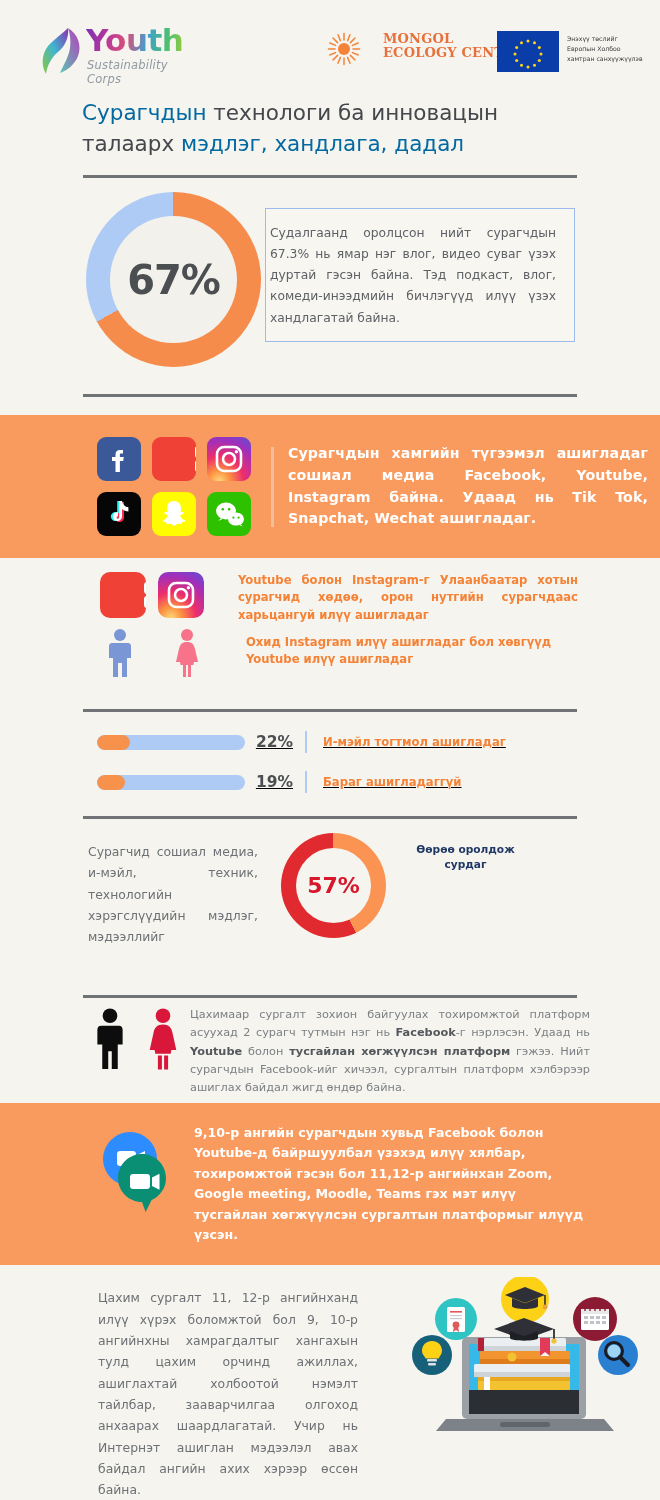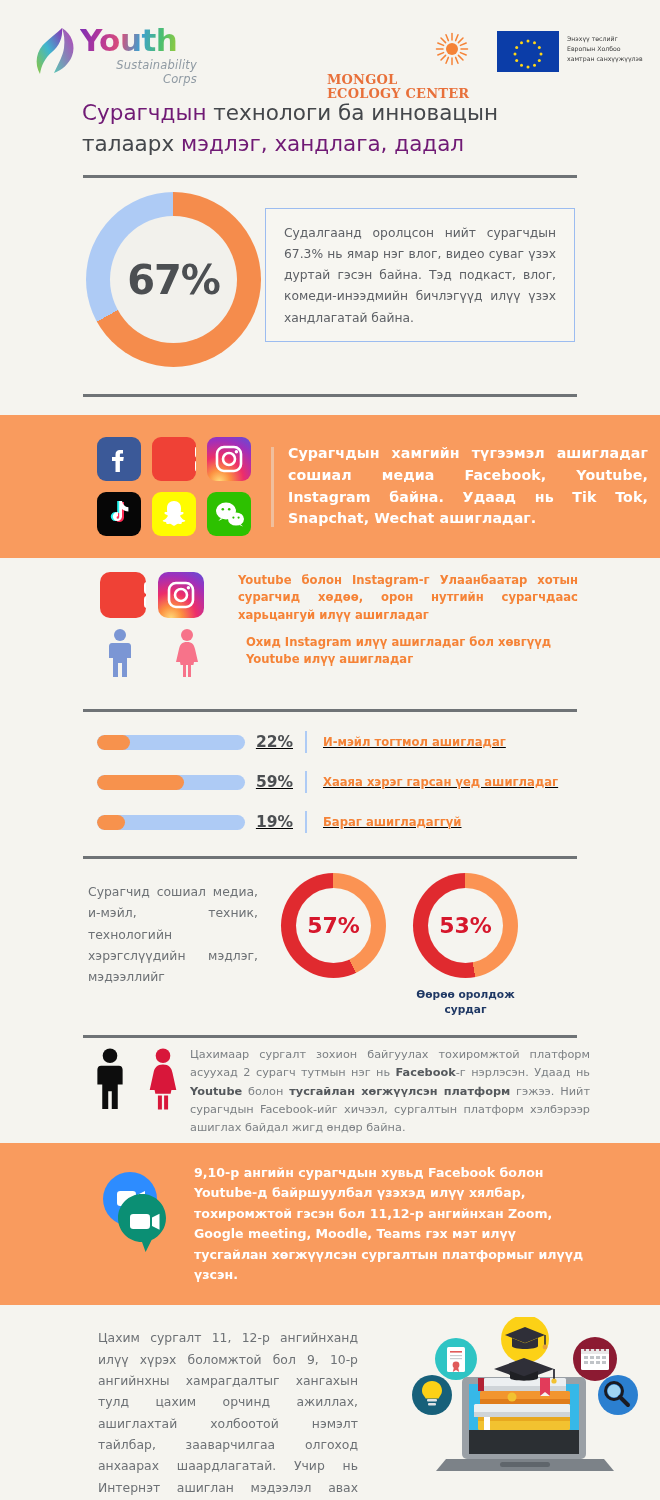--- a/index.html
+++ b/index.html
@@ -7,51 +7,51 @@
     width: 660px; height: 1500px;
     background: #f5f4ef;
     font-family: "DejaVu Sans", "Liberation Sans", sans-serif;
     overflow: hidden;
     position: relative;
   }
   .page { width: 660px; height: 1500px; position: relative; background: #f5f4ef; }
 
   
   .header { height: 92px; position: relative; }
-  .logo-youth { position: absolute; left: 32px; top: 24px; width: 165px; height: 56px; text-align: right; }
+  .logo-youth { position: absolute; left: 38px; top: 24px; width: 165px; height: 56px; }
   .yt-mark { position: absolute; left: 0; top: 2px; width: 46px; height: 50px; }
   .yt-word { position: absolute; left: 48px; top: -2px; font-size: 31px; font-weight: bold; letter-spacing: -0.5px;
     background: linear-gradient(100deg,#7b2fb5 0%, #b4379a 22%, #d94f7a 42%, #3ea0cf 62%, #4cbf6f 82%, #9ccc3a 100%);
     -webkit-background-clip: text; background-clip: text; color: transparent; }
   .yt-sub { position: absolute; left: 49px; top: 34px; font-size: 11.5px; font-style: italic; color: #8f9aa3; letter-spacing: .2px;}
 
-  .logo-mec { position: absolute; left: 327px; top: 32px; display: flex; align-items: flex-end; gap: 7px; flex-direction: column; }
+  .logo-mec { position: absolute; left: 327px; top: 32px; display: flex; align-items: flex-start; gap: 22px; }
   .sun-icon { width: 34px; height: 34px; position: relative; }
   .mec-text { line-height: 1.08; }
   .mec-text div { font-family: "DejaVu Serif","Liberation Serif",serif; font-weight: bold; color: #e8703a; font-size: 13px; letter-spacing: .2px;}
 
   .logo-eu { position: absolute; left: 497px; top: 31px; display:flex; gap: 8px; align-items: flex-start;}
   .eu-flag { width: 62px; height: 41px; background: #0b3da8; position: relative; }
   .eu-text { font-size: 6.2px; color: #3b3b3b; line-height: 1.65; padding-top: 3px; white-space: nowrap; }
 
   
   .title { margin: 6px 0 0 82px; width: 500px; font-size: 21.5px; line-height: 1.42; color: #44474b; font-weight: 400;}
-  .title .hl { color: #701a75; }
+  .title .hl { color: #0369a1; }
   .rule { height: 3px; background: #6f7376; margin: 16px auto 0; width: 494px; }
 
   
   .sec1 { position: relative; height: 200px; padding-top: 18px; }
   .donut-wrap { position: absolute; left: 86px; top: 14px; width: 175px; height: 175px;}
   .donut-main { width: 175px; height: 175px; border-radius: 50%;
       background: conic-gradient(#f58c4c 0deg 241.2deg, #aecbf5 241.2deg 360deg);
       display:flex; align-items:center; justify-content:center; }
   .donut-main::after { content:""; position:absolute; left:24px; top:24px; width:127px; height:127px; border-radius:50%; background:#f2f1ec;}
   .donut-label { position: relative; z-index: 2; font-size: 40px; font-weight: bold; color: #4c4f52; letter-spacing: -1px;}
   .callout { position: absolute; left: 265px; top: 30px; width: 310px; min-height: 132px;
-     border: 1.6px solid #9cbcf0; background: #f7f6f1; padding: 14px 18px 12px 18px;}
+     border: 1.6px solid #9cbcf0; background: #f7f6f1; padding: 14px 18px 12px 4px;}
   .callout p { font-size: 12.3px; line-height: 1.72; color: #5e6166; text-align: justify; }
 
   
   .sec-orange { background: #f99b5e; padding: 22px 0 22px 0; position: relative; }
   .sec2 { display: flex; align-items: center; padding-left: 97px; }
   .icon-grid { display: grid; grid-template-columns: repeat(3, 44px); grid-gap: 11px; }
   .sq { width: 44px; height: 44px; border-radius: 9px; position: relative; overflow: hidden; }
   .sq.fb { background: #3b5998; }
   .sq.yt { background: #ef4136; padding-left: 36px; }
   .sq.ig { background: radial-gradient(circle at 28% 100%, #ffd879 0%, #fc9040 20%, #ed2e6a 45%, #a02fbb 75%, #5b51d8 100%); }
@@ -305,50 +305,39 @@
     <div class="barrow">
       <div class="track">
           <div class="fill" style="width: 22%;"></div>
         </div>
       <div class="pct">22%</div>
       <div class="bsep"></div>
       <div class="blabel">И-мэйл тогтмол ашигладаг</div>
     </div>
     <div class="barrow">
       <div class="track">
-          <div class="fill" style="width: 59%;"></div>
-        </div>
-      <div class="pct">59%</div>
-      <div class="bsep"></div>
-      <div class="blabel">Хааяа хэрэг гарсан үед ашигладаг</div>
-    </div>
-    <div class="barrow">
-      <div class="track">
           <div class="fill" style="width: 19%;"></div>
         </div>
       <div class="pct">19%</div>
       <div class="bsep"></div>
       <div class="blabel">Бараг ашигладаггүй</div>
     </div>
   </div>
   <div class="rule" style="margin-top:14px;"></div>
 
   <div class="sec5">
     <p class="s5-text">Сурагчид сошиал медиа, и-мэйл, техник, технологийн хэрэгслүүдийн мэдлэг, мэдээллийг</p>
 
     <div class="mini" id="mini1">
       <div class="ring" style="background: conic-gradient(rgb(251, 147, 83) 0deg, rgb(251, 147, 83) 154.8deg, rgb(224, 42, 47) 154.8deg, rgb(224, 42, 47) 360deg); text-align: right;">
         <span class="val">57%</span>
       </div>
     </div>
 
     <div class="mini" id="mini2">
-      <div class="ring" style="background: conic-gradient(rgb(251, 147, 83) 0deg, rgb(251, 147, 83) 169.2deg, rgb(224, 42, 47) 169.2deg, rgb(224, 42, 47) 360deg);">
-        <span class="val">53%</span>
-      </div>
       <div class="cap">Өөрөө оролдож сурдаг</div>
     </div>
   </div>
   <div class="rule"></div>
 
   <div class="sec6">
     <div class="s6-people">
       <svg width="36" height="62" viewBox="0 0 32 56">
         <circle cx="16" cy="7" r="6.6" fill="#0d0d0d"></circle>
         <path d="M8 16h16c2.2 0 3.4 1.5 3.4 3.6V33h-4.4v22h-5.4V39h-3.2v16H9V33H4.6V19.6C4.6 17.5 5.8 16 8 16z" fill="#0d0d0d"></path>

